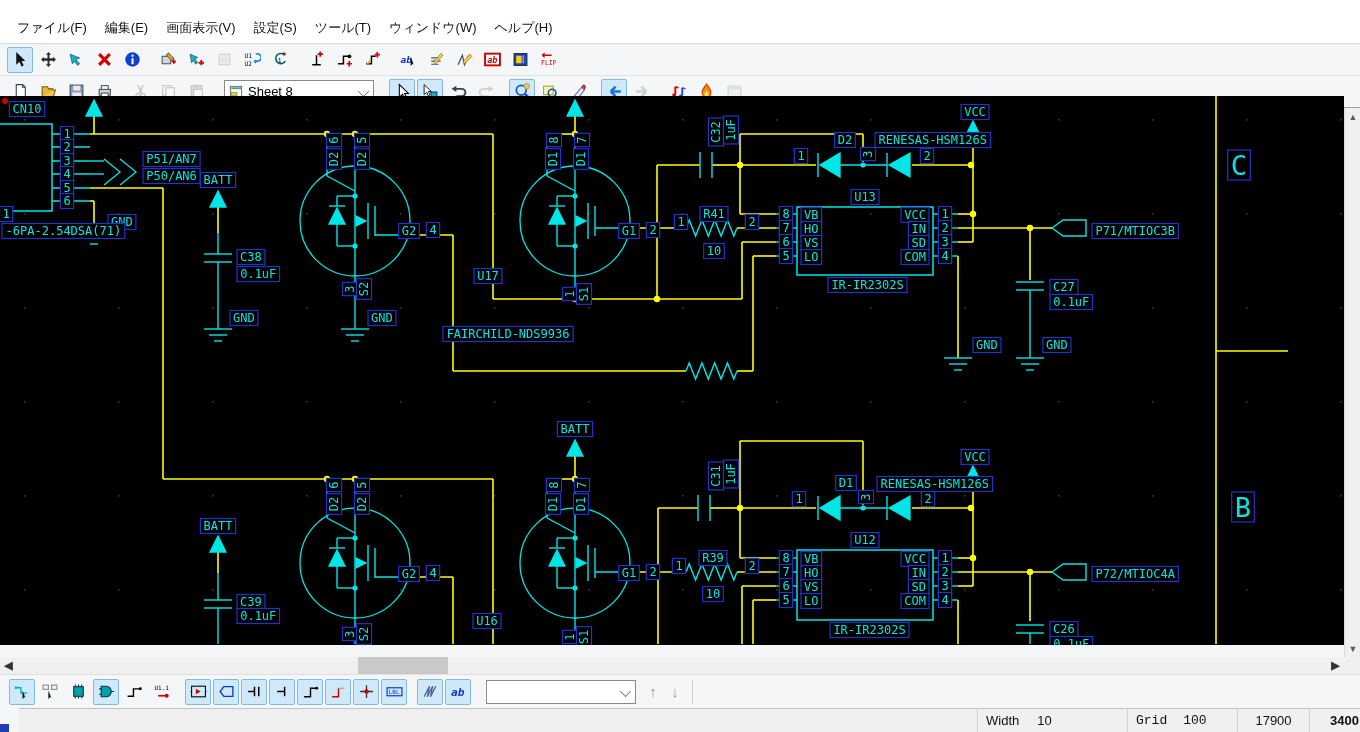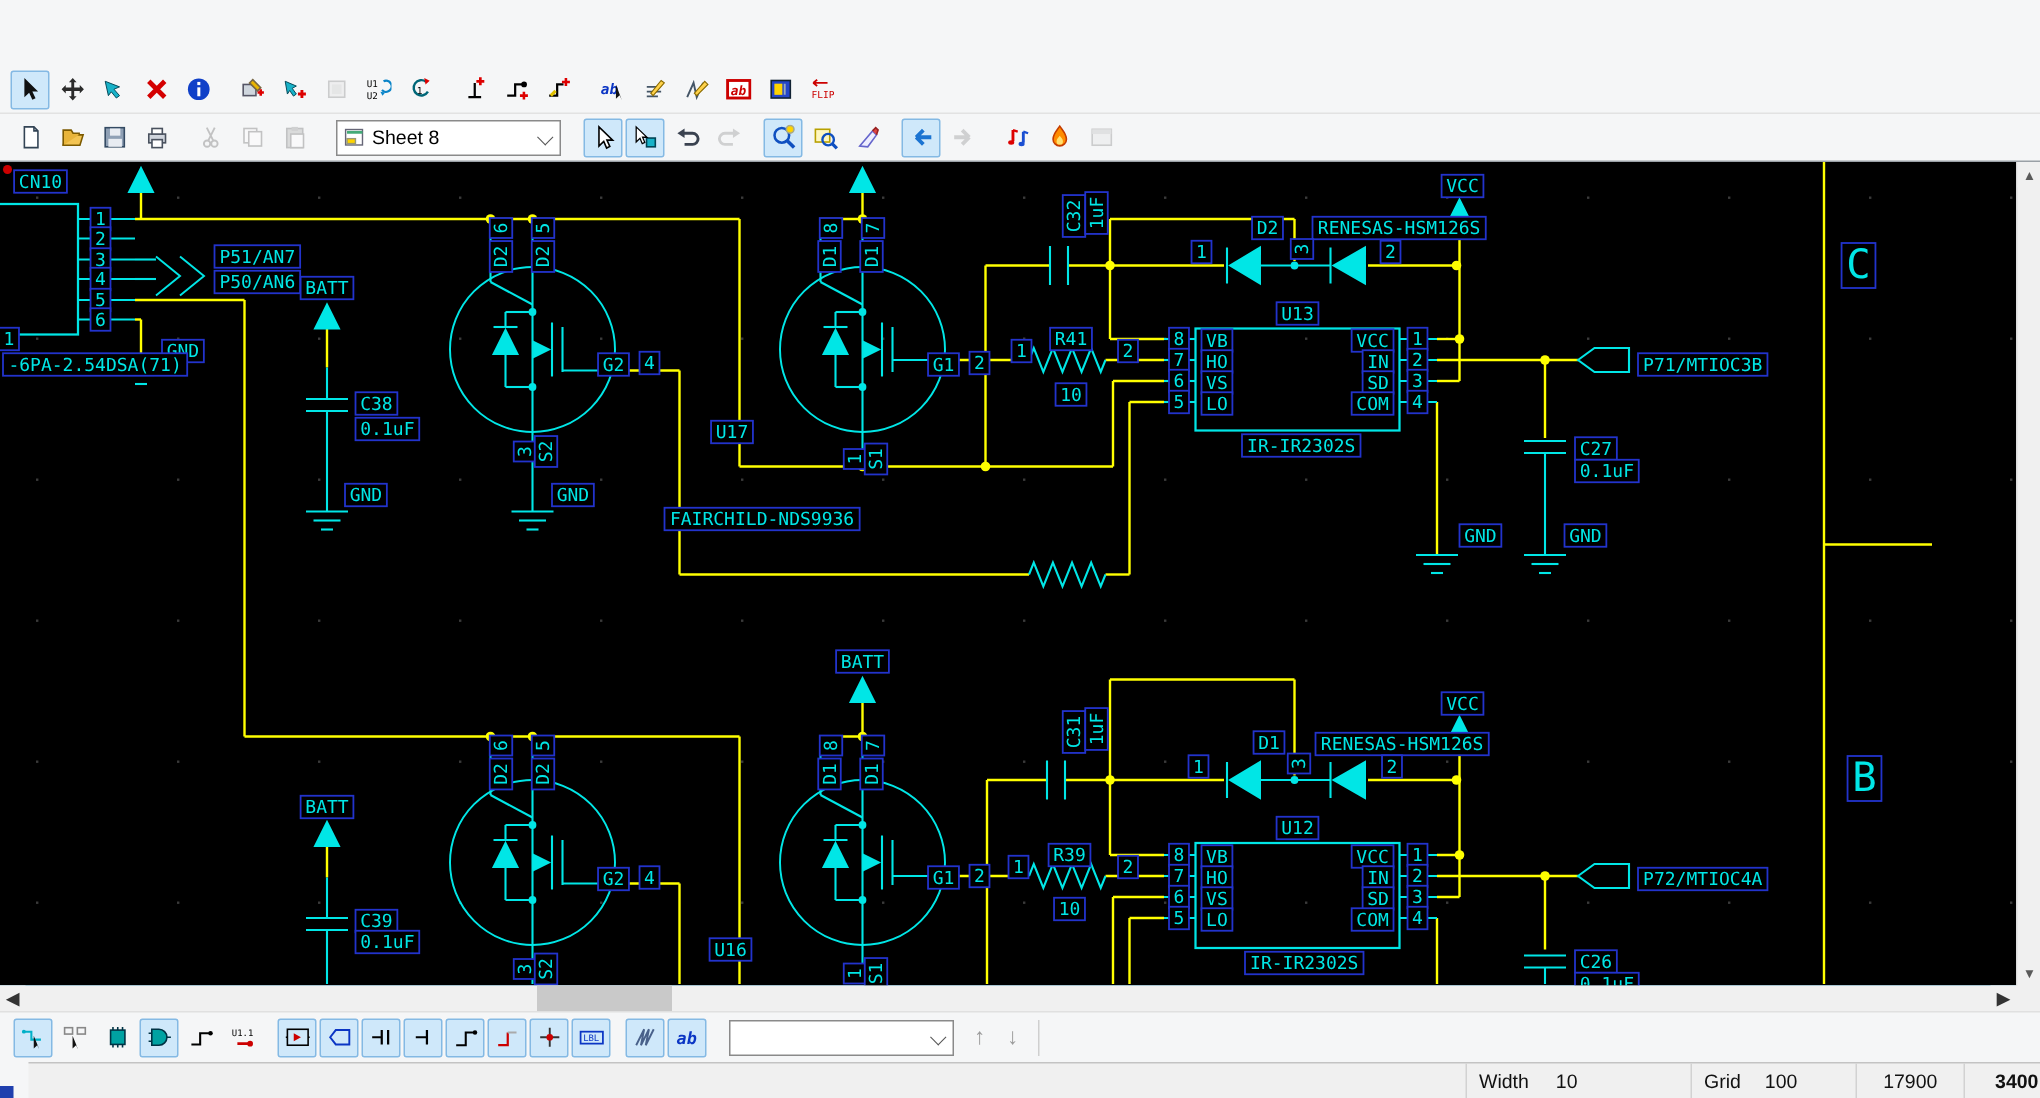--- a/index.html
+++ b/index.html
@@ -17,21 +17,21 @@
         border:1px solid transparent;border-radius:2px;flex:0 0 auto;}
   .tbtn.on{background:#cfe8fa;border-color:#84b9e4;}
   .tbtn.dis{opacity:.4;filter:grayscale(1);}
   .tgap{width:8px;flex:0 0 auto;}
   .combo{height:24px;background:#fff;border:1px solid #8a8a8a;display:flex;align-items:center;
          padding:0 4px;box-sizing:border-box;margin:14px 6px;}
   .combo .cv{flex:1;overflow:hidden;white-space:nowrap;color:#000;padding-left:4px;}
   .combo .chev{width:10px;height:10px;border-left:1px solid #555;border-bottom:1px solid #555;
                transform:rotate(-45deg) scale(.7);margin-left:4px;}
   
-  #canvas-wrap{position:absolute;left:0;top:108px;width:1344px;height:549px;background:#0ea5e9;}
+  #canvas-wrap{position:absolute;left:0;top:96px;width:1344px;height:549px;background:#f9a8d4;}
   #vscroll{position:absolute;right:0;top:108px;width:16px;height:566px;background:#f0f0f0;border-left:1px solid #dcdcdc;box-sizing:border-box;}
   .sbtn{position:absolute;left:0;width:16px;height:17px;display:flex;align-items:center;justify-content:center;
         color:#5a5a5a;font-size:9px;background:#f0f0f0;}
   #hscroll{position:absolute;left:0;top:657px;width:1344px;height:17px;background:#f0f0f0;}
   #hthumb{position:absolute;left:358px;top:0;width:90px;height:17px;background:#c9c9c9;}
   .harrow{position:absolute;top:0;width:17px;height:17px;display:flex;align-items:center;justify-content:center;
           color:#333;font-size:11px;font-weight:bold;background:#f0f0f0;}
   #hcorner{position:absolute;left:1344px;top:657px;width:16px;height:17px;background:#f0f0f0;}
   
   #btb{position:absolute;left:0;top:674px;width:100%;height:34px;background:#f5f6f7;border-top:1px solid #e0e0e0;
@@ -44,20 +44,29 @@
              display:flex;align-items:center;font-size:13px;color:#111;box-sizing:border-box;margin-left:19px;}
   .sfield{height:100%;display:flex;align-items:center;border-left:1px solid #d2d2d2;box-sizing:border-box;padding:0 8px;}
   #sf-main{flex:1;border-left:none;}
   #bluecorner{position:absolute;left:0;top:724px;width:9px;height:8px;background:#1f3fae;}
   svg text{font-family:"DejaVu Sans Mono","Liberation Mono",monospace;}
 </style>
 </head>
 <body>
 
 <div id="app">
+  <div id="menubar">
+      <div class="menu-item">ファイル(F)</div>
+      <div class="menu-item">編集(E)</div>
+      <div class="menu-item">画面表示(V)</div>
+      <div class="menu-item">設定(S)</div>
+      <div class="menu-item">ツール(T)</div>
+      <div class="menu-item">ウィンドウ(W)</div>
+      <div class="menu-item">ヘルプ(H)</div>
+    </div>
   <div id="tb1" class="toolbar">
       <div class="tbtn on">
         <svg width="17" height="17" viewBox="0 0 16 16">
           <path d="M4 1 L4 13 L7 10.2 L9 14.6 L11 13.6 L9 9.4 L12.6 9.4 Z" fill="#111"></path>
         </svg>
       </div>
       <div class="tbtn">
         <svg width="17" height="17" viewBox="0 0 16 16">
           <path d="M8 1 L10.4 3.6 H8.9 V6.9 H12.4 V5.4 L15 8 L12.4 10.6 V9.1 H8.9 V12.4 H10.4 L8 15 L5.6 12.4 H7.1 V9.1 H3.6 V10.6 L1 8 L3.6 5.4 V6.9 H7.1 V3.6 H5.6 Z" fill="#2b2b2b"></path>
         </svg>
@@ -1076,21 +1085,21 @@
       <div class="arrowbtn">↑</div>
       <div class="arrowbtn">↓</div>
       <div class="vsep"></div>
     </div>
   <div id="statusbar">
     <div class="sfield" id="sf-main"></div>
     <div class="sfield" style="width:150px;">
       <span>Width</span>
       <span style="margin-left:18px;">10</span>
     </div>
-    <div class="sfield" style="width:110px;">
+    <div class="sfield" style="width:110px;font-family:Liberation Mono, monospace;">
       <span>Grid</span>
       <span style="margin-left:16px;">100</span>
     </div>
     <div class="sfield" style="width:72px;justify-content:center;">
       <span>17900</span>
     </div>
     <div class="sfield" style="width:70px;justify-content:center;font-weight:bold;">
       <span>3400</span>
     </div>
   </div>

